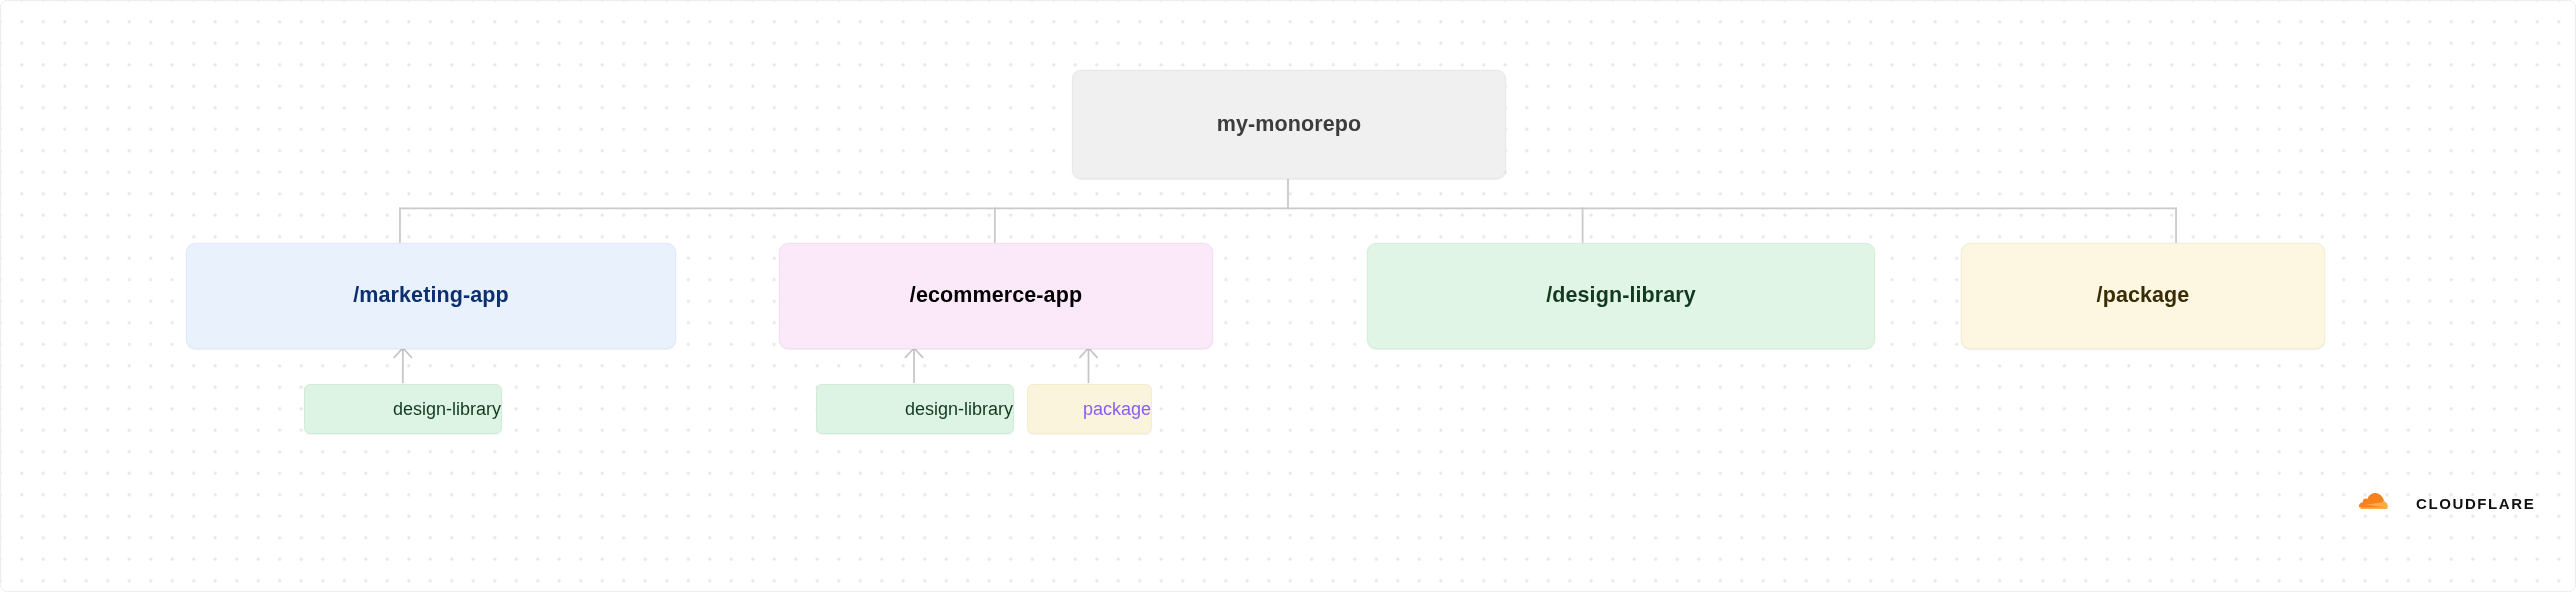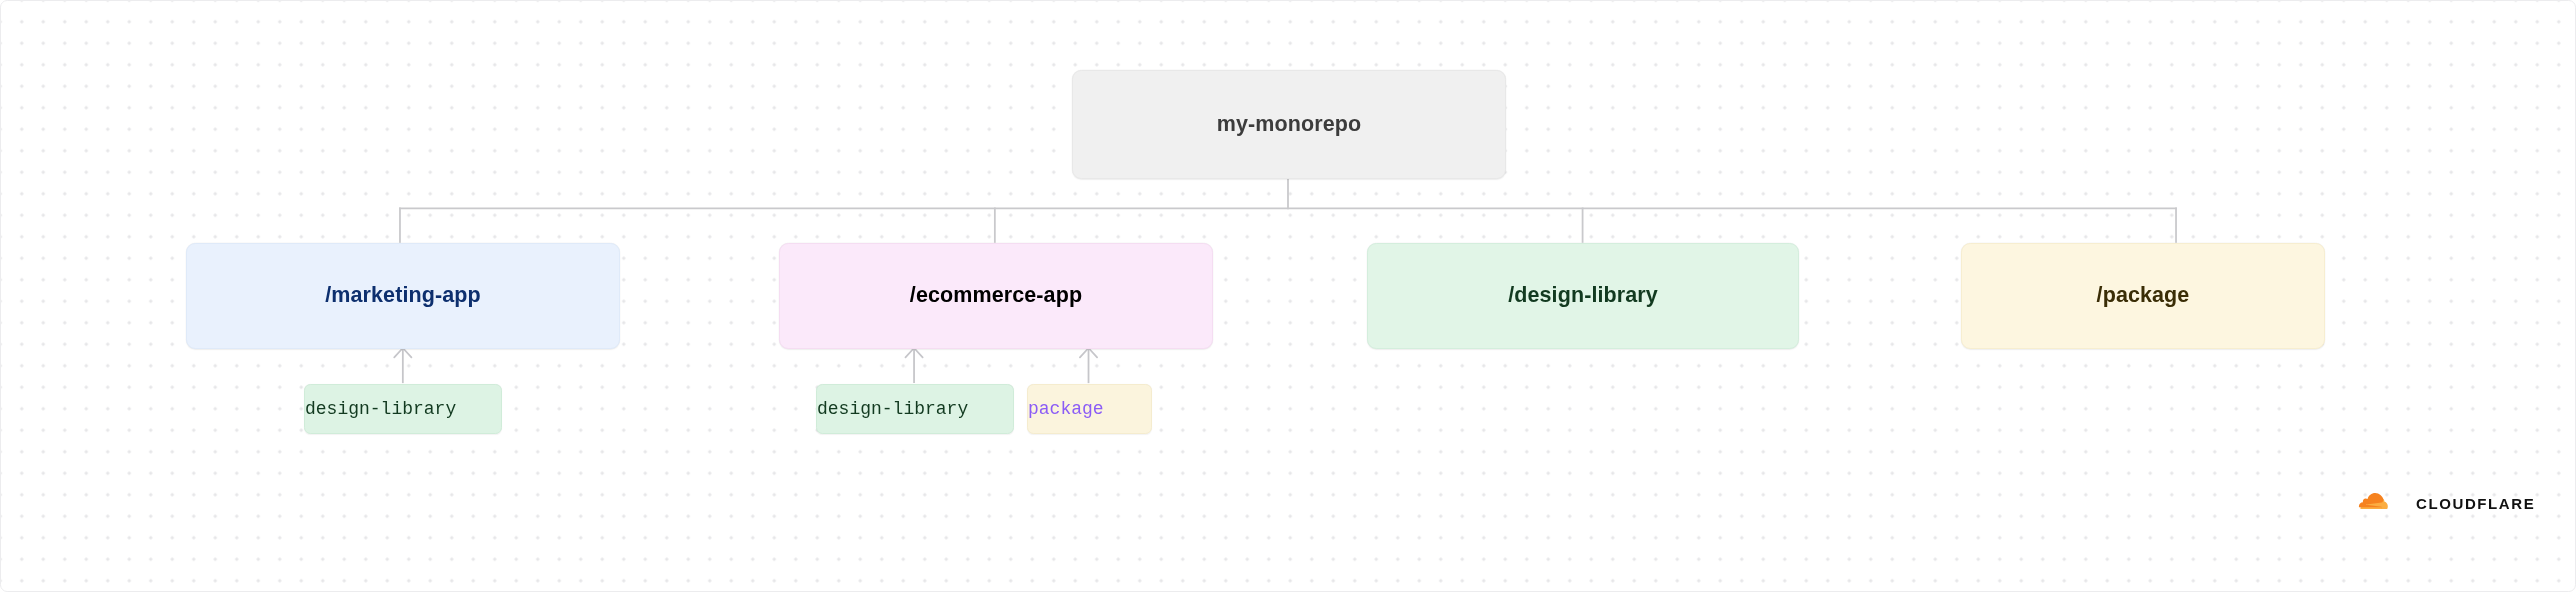--- a/index.html
+++ b/index.html
@@ -85,25 +85,24 @@
     border-color: #f7eed0;
   }
   .node.cream .node-label { color: #3a2d06; }
 
   
   .pill {
     position: absolute;
     box-sizing: border-box;
     display: flex;
     align-items: center;
-    justify-content: flex-start;
+    justify-content: flex-end;
     border-radius: 6.4px;
     border: 0.7px solid transparent;
     box-shadow: 0 0.7px 1.1px rgba(16, 18, 24, 0.05);
-    font-family: Liberation Mono, monospace;
   }
   .pill-label {
     font-size: 18px;
     font-weight: normal;
     white-space: nowrap;
     line-height: 1;
   }
   .pill.green {
     background: #ddf3e4;
     border-color: #d0ecd9;
@@ -161,29 +160,29 @@
       <polyline points="550,500 562,487 574,500"></polyline>
       <polyline points="1265,500 1277,487 1289,500"></polyline>
       <polyline points="1509,500 1521,487 1533,500"></polyline>
     </g>
   </svg>
 
   <div class="node root" style="left:1071px; top:69px; width:434px; height:109px;">
     <span class="node-label">my-monorepo</span>
   </div>
 
-  <div class="node blue" style="left:185px; top:242px; width:434px; height:106px;">
+  <div class="node blue" style="left:185px; top:242px; width:490px; height:106px;">
     <span class="node-label">/marketing-app</span>
   </div>
 
   <div class="node pink" style="left:778px; top:242px; width:434px; height:106px;">
     <span class="node-label">/ecommerce-app</span>
   </div>
 
-  <div class="node green" style="left:1366px; top:242px; width:432px; height:106px;">
+  <div class="node green" style="left:1366px; top:242px; width:508px; height:106px;">
     <span class="node-label">/design-library</span>
   </div>
 
   <div class="node cream" style="left:1960px; top:242px; width:364px; height:106px;">
     <span class="node-label">/package</span>
   </div>
 
   <div class="pill green" style="left:303px; top:383px; width:198px; height:50px;">
     <span class="pill-label">design-library</span>
   </div>

